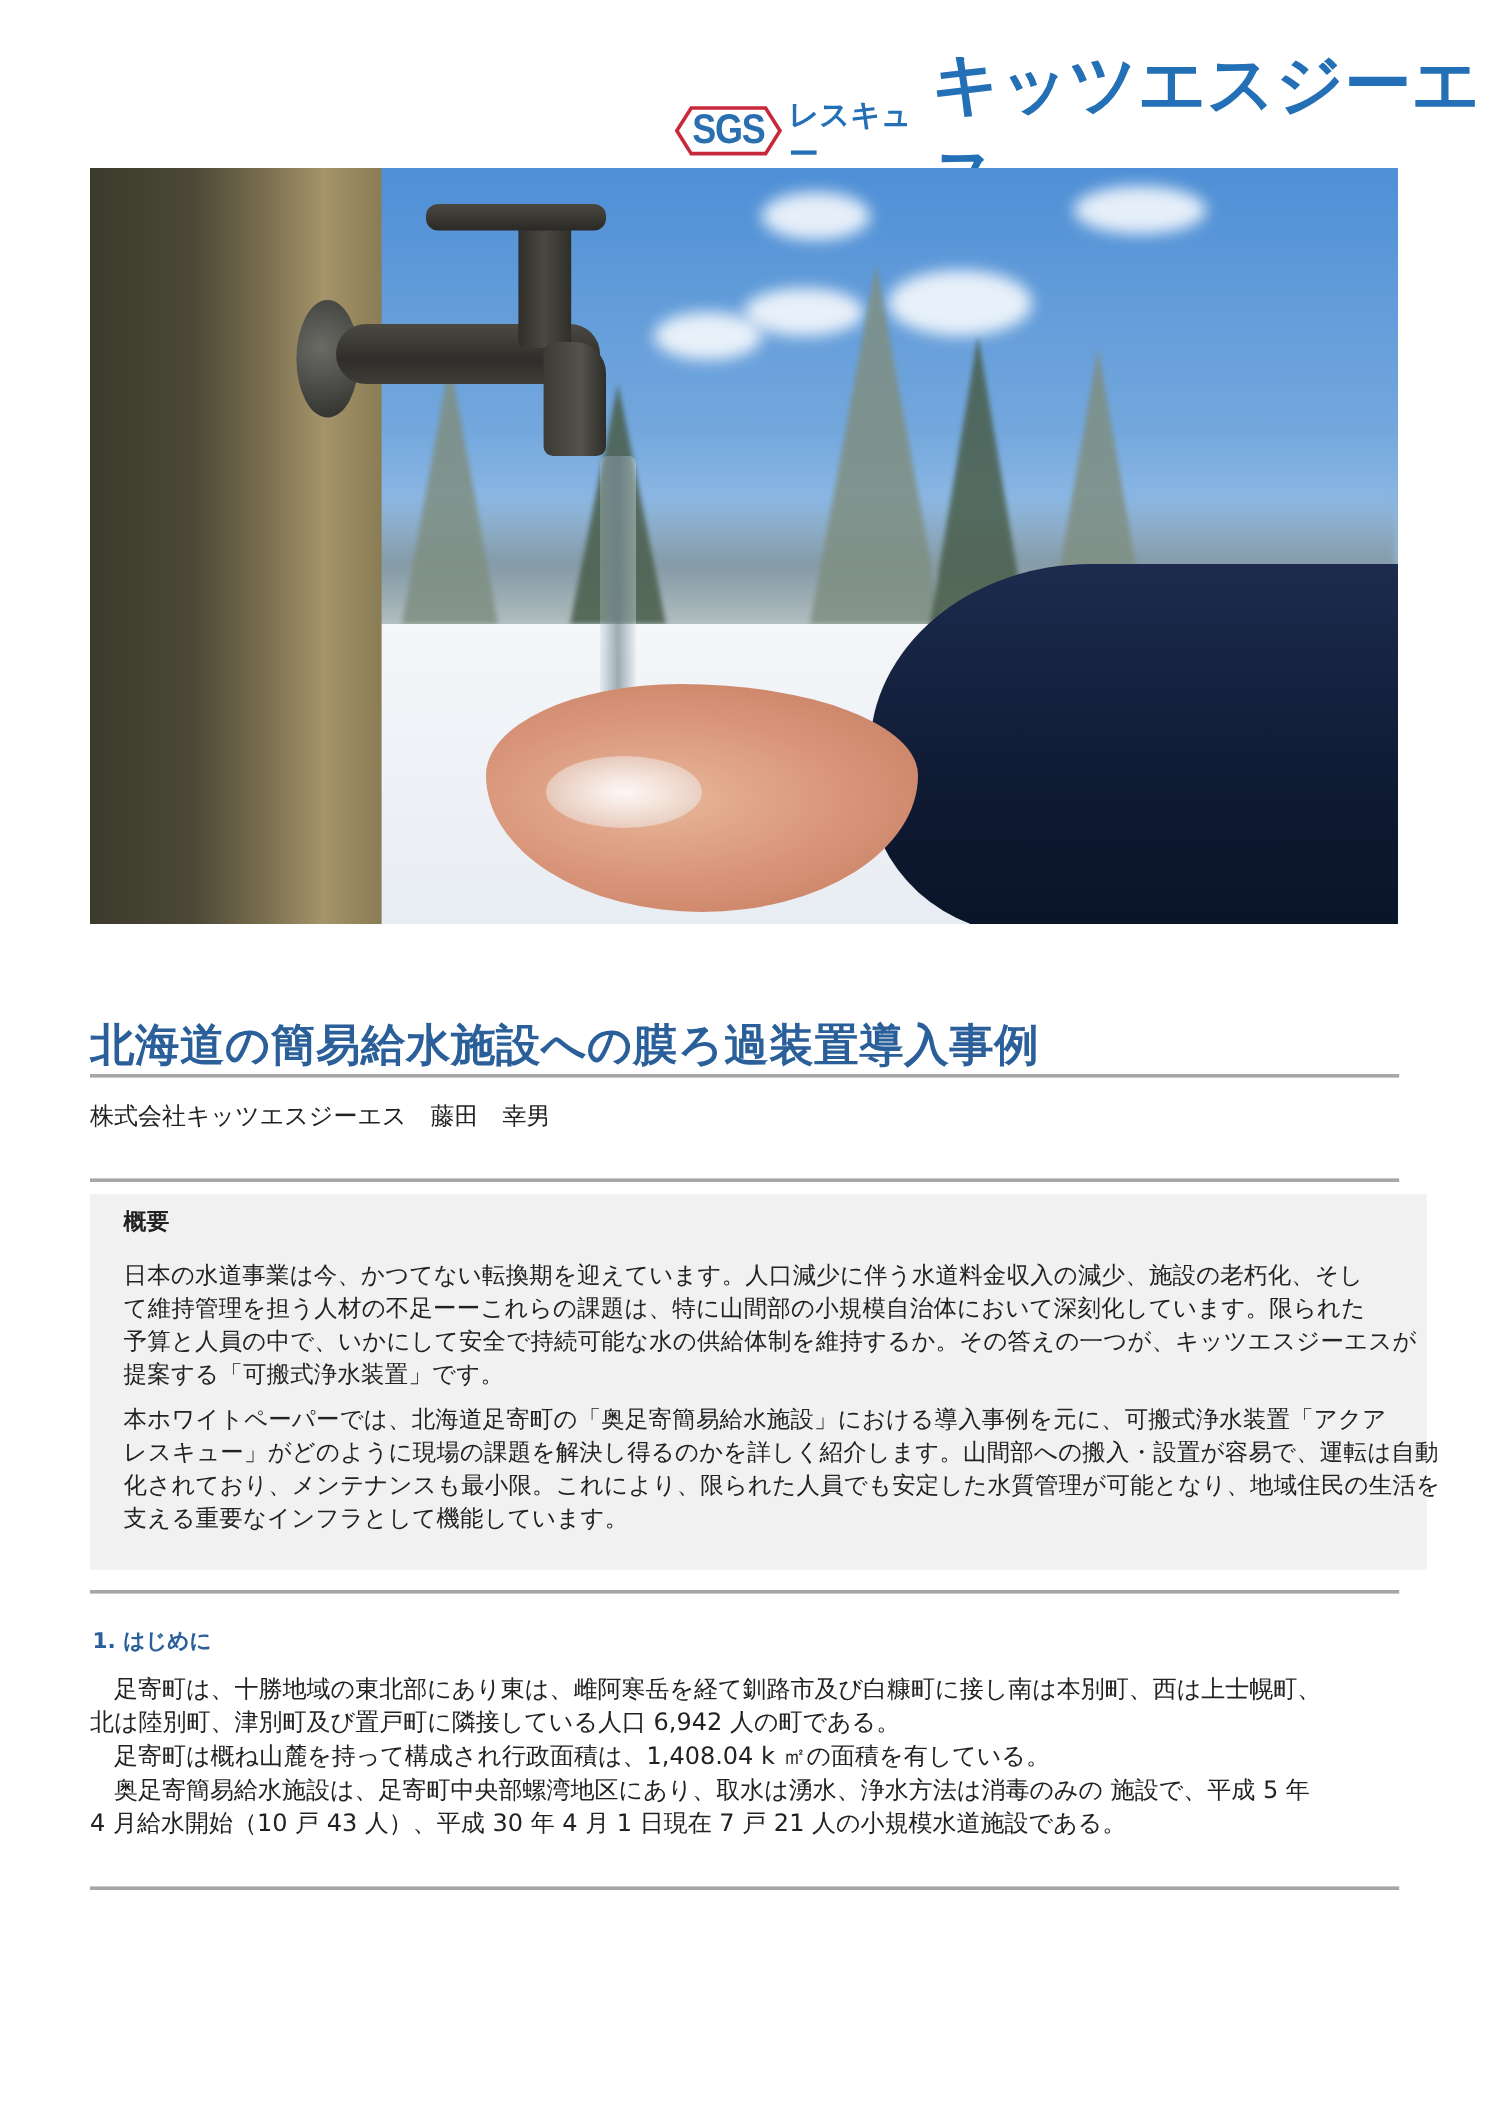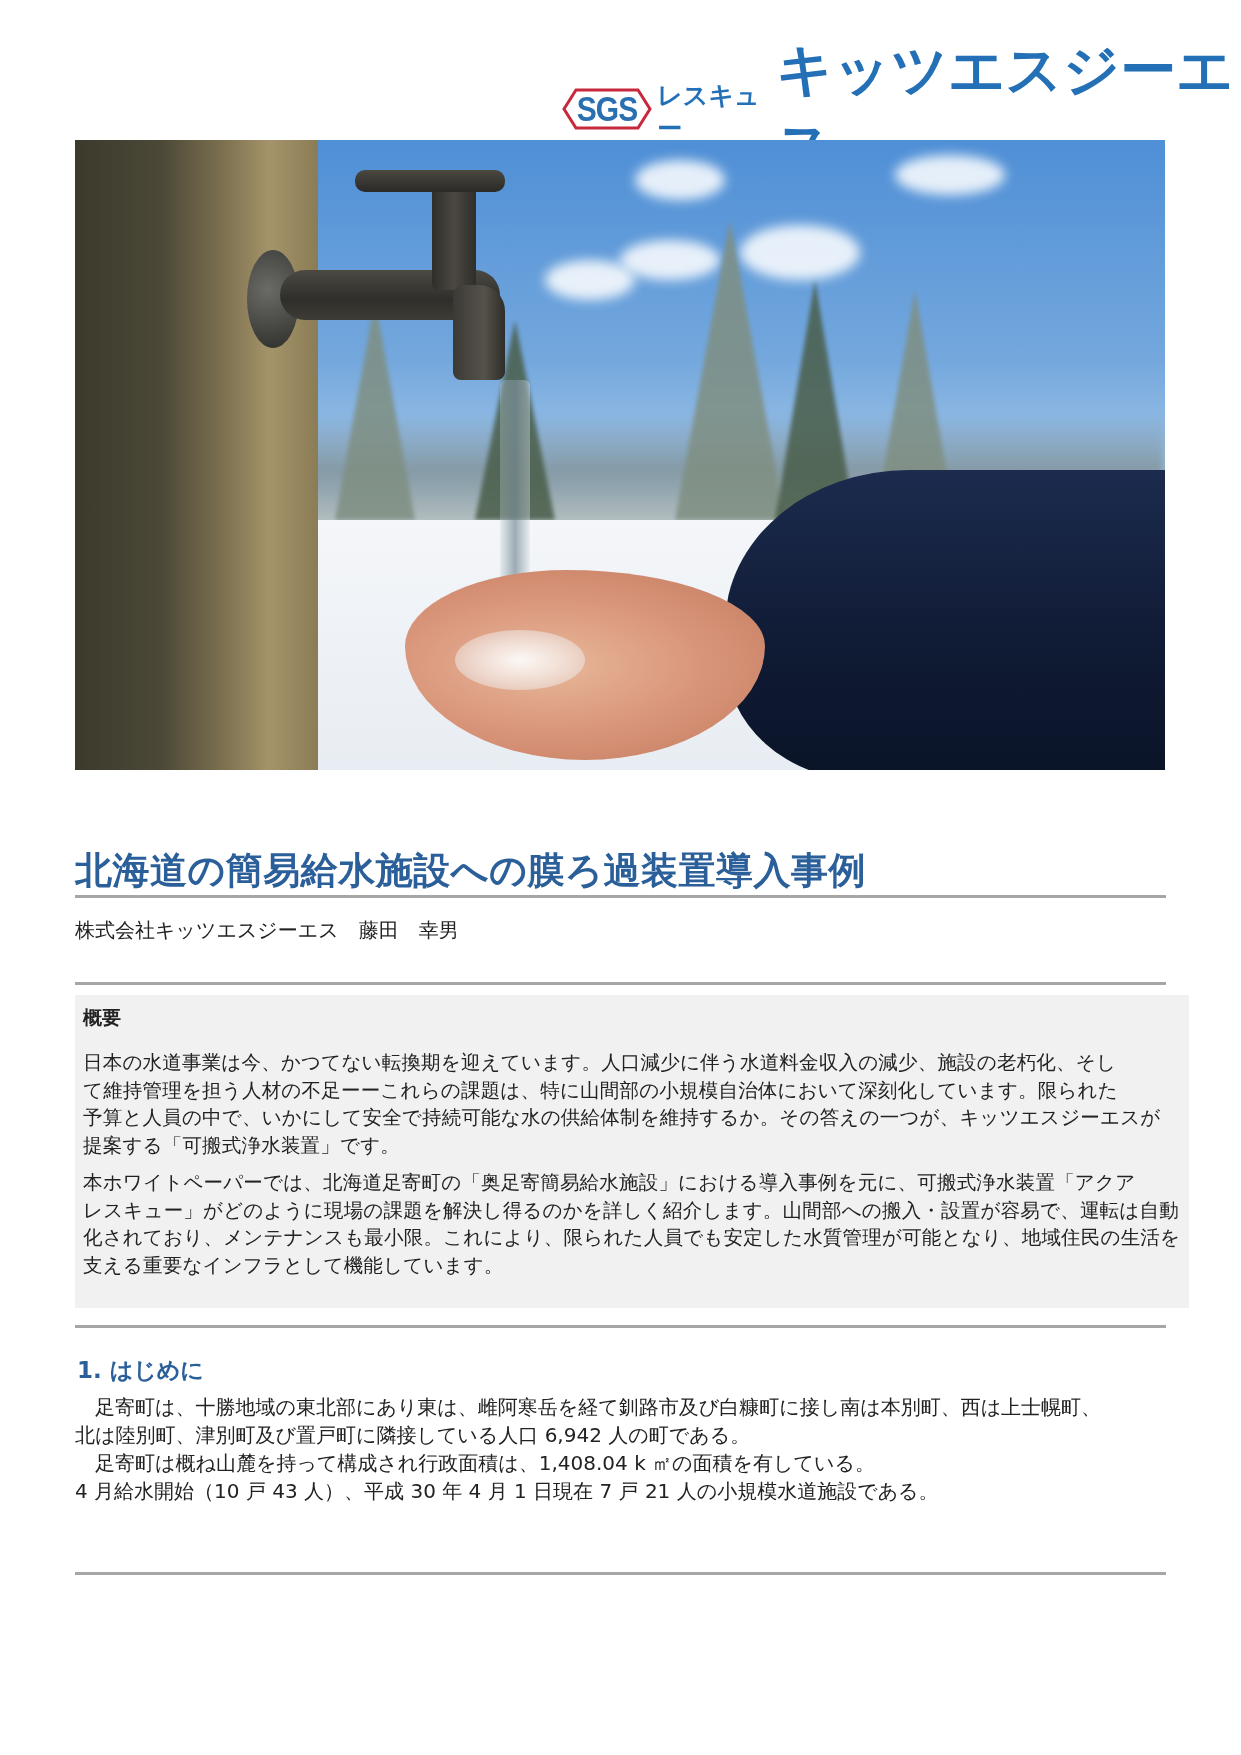--- a/index.html
+++ b/index.html
@@ -38,26 +38,26 @@
   .hero .splash { position: absolute; left: 380px; top: 490px; width: 130px; height: 60px; border-radius: 50%; background: radial-gradient(ellipse, rgba(255,255,255,0.9), rgba(220,225,230,0.3)); }
   .hero .sleeve { position: absolute; left: 650px; top: 330px; width: 460px; height: 310px; border-radius: 40% 0 0 30% / 50% 0 0 40%;
                   background: linear-gradient(180deg, #1c2b4e, #0f1a33 60%, #0a1428); }
 
   
   .title { position: absolute; left: 75px; top: 798px; font-size: 37px; font-weight: bold; color: #2a5f99; letter-spacing: 0.5px; margin-top: 48px; }
   .rule { position: absolute; left: 75px; width: 1091px; height: 3px; background: #a6a6a6; }
   .author { position: absolute; left: 75px; top: 917px; font-size: 20px; color: #222; }
 
   
-  .summary { position: absolute; left: 75px; top: 995px; width: 1114px; height: 313px; background: #f1f1f1; padding: 10px 16px 0 8px; }
+  .summary { position: absolute; left: 75px; top: 995px; width: 1114px; height: 313px; background: #f1f1f1; padding: 10px 16px 0 28px; }
   .summary h3 { font-size: 19px; font-weight: bold; color: #222; margin-bottom: 18px; margin-top: 0px; }
   .summary p { font-size: 19.5px; line-height: 27.5px; color: #222; letter-spacing: 0.2px; margin-bottom: 10px; }
 
   
-  .section-h { position: absolute; left: 77px; top: 1355px; font-size: 23px; font-weight: bold; color: #2a5f99; }
+  .section-h { position: absolute; left: 77px; top: 1355px; font-size: 18px; font-weight: bold; color: #2a5f99; }
   .body-text { position: absolute; left: 75px; top: 1393px; width: 1100px; font-size: 20px; line-height: 28px; color: #222; }
   .body-text .ln { display: block; white-space: nowrap; }
 </style>
 </head>
 <body>
 
 <div class="logo">
   <div class="sgs-badge">
     <svg width="90" height="46" viewBox="0 0 90 46">
       <polygon points="14,4 76,4 88,23 76,42 14,42 2,23" fill="#ffffff" stroke="#c8283c" stroke-width="3"></polygon>
@@ -114,15 +114,16 @@
     <span class="ln" style="display:block;white-space:nowrap;">支える重要なインフラとして機能しています。</span>
   </p>
 </div>
 <div class="rule" style="top:1325px;"></div>
 
 <h2 class="section-h">1. はじめに</h2>
 <div class="body-text">
   <span class="ln">　足寄町は、十勝地域の東北部にあり東は、雌阿寒岳を経て釧路市及び白糠町に接し南は本別町、西は上士幌町、</span>
   <span class="ln">北は陸別町、津別町及び置戸町に隣接している人口 6,942 人の町である。</span>
   <span class="ln">　足寄町は概ね山麓を持って構成され行政面積は、1,408.04 k ㎡の面積を有している。</span>
+  <span class="ln">　奥足寄簡易給水施設は、足寄町中央部螺湾地区にあり、取水は湧水、浄水方法は消毒のみの  施設で、平成 5 年</span>
   <span class="ln">4 月給水開始（10 戸 43 人）、平成 30 年 4 月 1 日現在 7 戸 21 人の小規模水道施設である。</span>
 </div>
 <div class="rule" style="top:1572px;"></div>
 
 </body></html>

